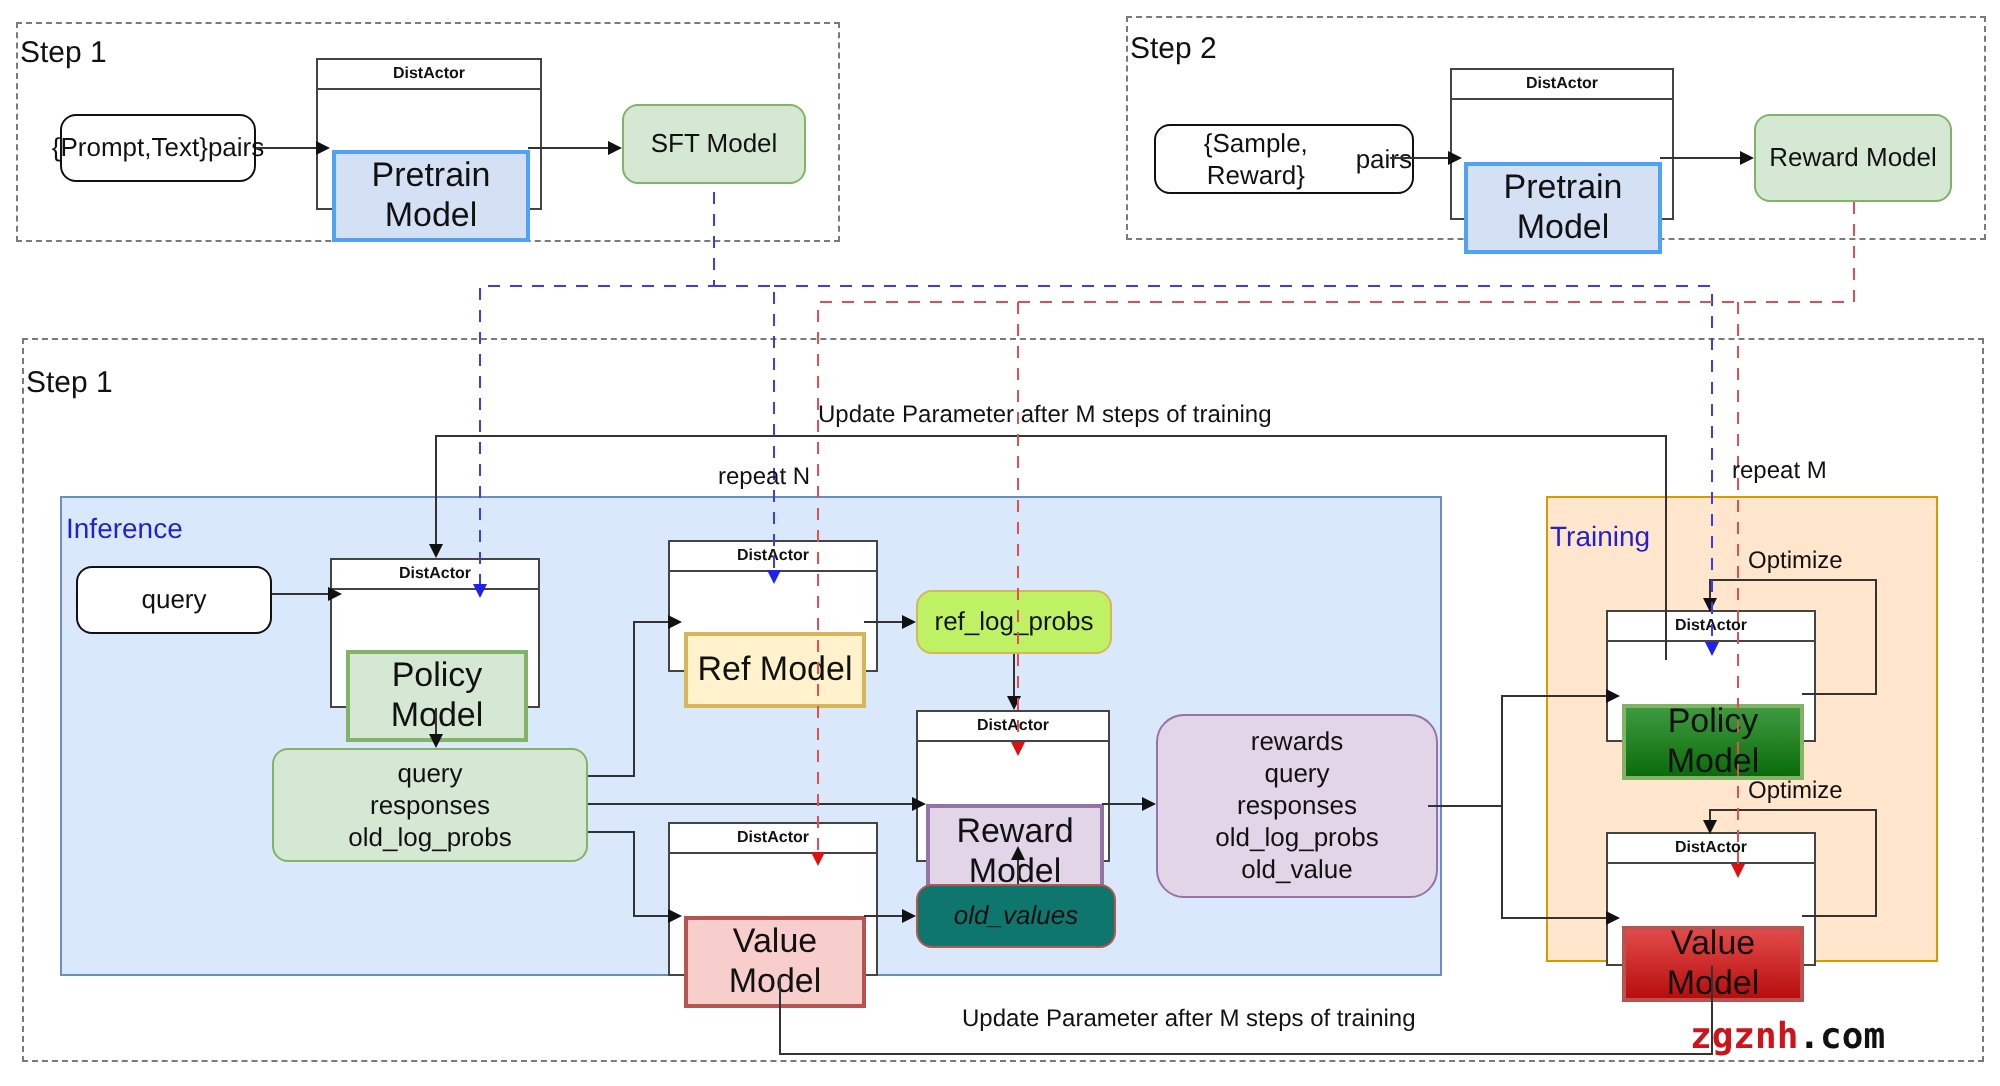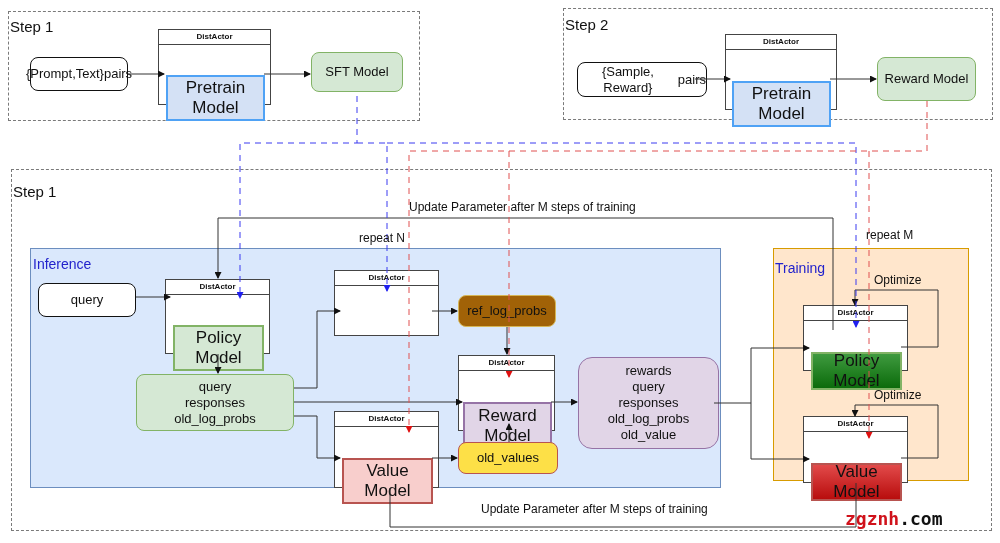--- a/index.html
+++ b/index.html
@@ -18,22 +18,22 @@
   .green-model { background: #d5e8d4; border: 2px solid #82b366; }
   .yellow-model { background: #fff2cc; border: 2px solid #d6b656; }
   .red-model { background: #f8cecc; border: 2px solid #b85450; }
   .purple-model { background: #e1d5e7; border: 2px solid #9673a6; }
   .grad-green { background: linear-gradient(#3f9a3f, #0b6b0b); border: 2px solid #82b366; color:#111; }
   .grad-red { background: linear-gradient(#e24a4a, #b80d0d); border: 2px solid #b85450; color:#111; }
   .pill { border-radius: 8px; display: flex; align-items: center; justify-content: center;
     text-align: center; font-size: 13px; line-height: 16px; color: #111; }
   .white-pill { background: #fff; border: 1.6px solid #111; }
   .green-pill { background: #d5e8d4; border: 1.6px solid #82b366; }
-  .yellow-pill { background: #a16207; border: 1.6px solid #d6b656; }
-  .red-pill { background: #fde047; border: 1.6px solid #b85450; }
+  .yellow-pill { background: #bef264; border: 1.6px solid #d6b656; }
+  .red-pill { background: #0f766e; border: 1.6px solid #b85450; font-style: italic; }
   .purple-pill { background: #e1d5e7; border: 1.6px solid #9673a6; border-radius: 14px; }
   .region-inference { background: #dae8fc; border: 1.5px solid #6c8ebf; }
   .region-training { background: #ffe6cc; border: 1.5px solid #d79b00; }
   .region-label { font-size: 14px; color: #2222cc; }
   .note { font-size: 12px; color: #111; white-space: nowrap; }
   svg.wires { position: absolute; left: 0; top: 0; }
   .watermark { font-family: "DejaVu Sans Mono", monospace; font-weight: bold; font-size: 18px; }
 </style>
 </head>
 <body>
@@ -81,20 +81,21 @@
 </div>
 
 <div class="abs pill green-pill" style="left:136px;top:374px;width:158px;height:57px;flex-direction:column;">
   <span>query</span>
   <span>responses</span>
   <span>old_log_probs</span>
 </div>
 
 <div class="abs dist" style="left:334px;top:270px;width:105px;height:66px;">
   <div class="dist-title">DistActor</div>
+  <div class="abs model yellow-model" style="left:7px;top:21px;width:91px;height:38px;">Ref Model</div>
 </div>
 <div class="abs pill yellow-pill" style="left:458px;top:295px;width:98px;height:32px;">ref_log_probs</div>
 
 <div class="abs dist" style="left:458px;top:355px;width:97px;height:76px;">
   <div class="dist-title">DistActor</div>
   <div class="abs model purple-model" style="left:4px;top:22px;width:89px;height:47px;">Reward Model</div>
 </div>
 
 <div class="abs dist" style="left:334px;top:411px;width:105px;height:77px;">
   <div class="dist-title">DistActor</div>

